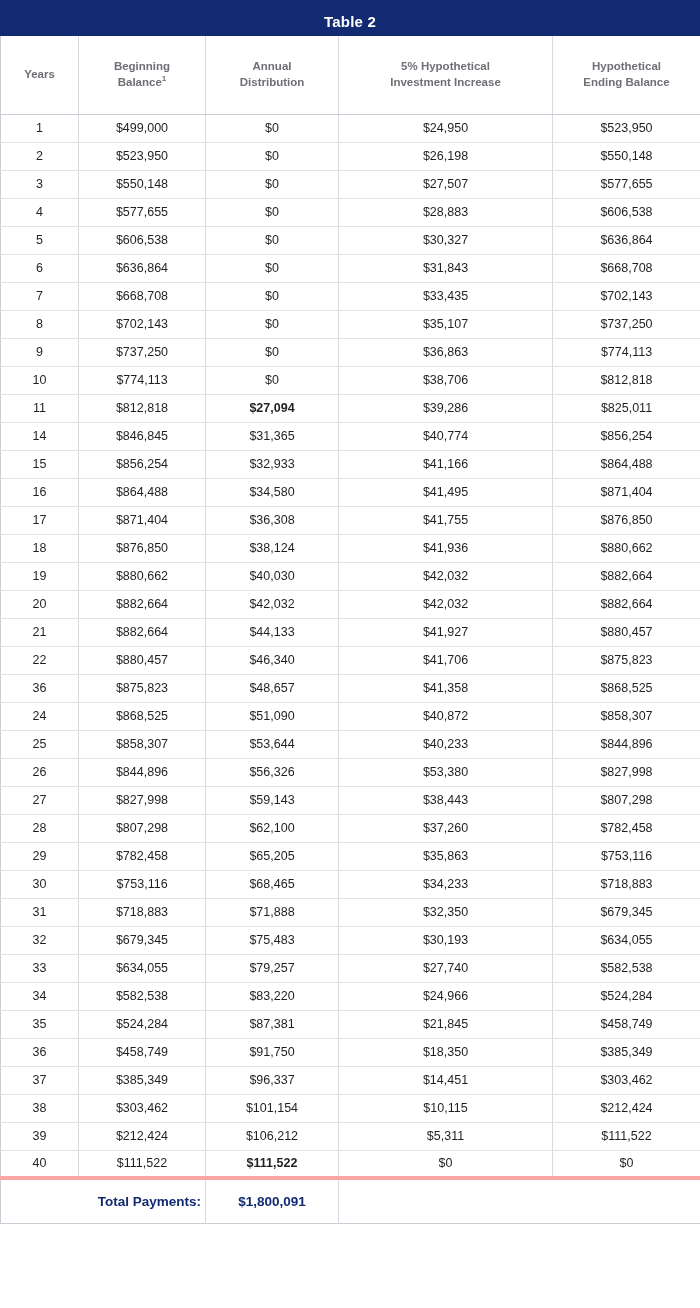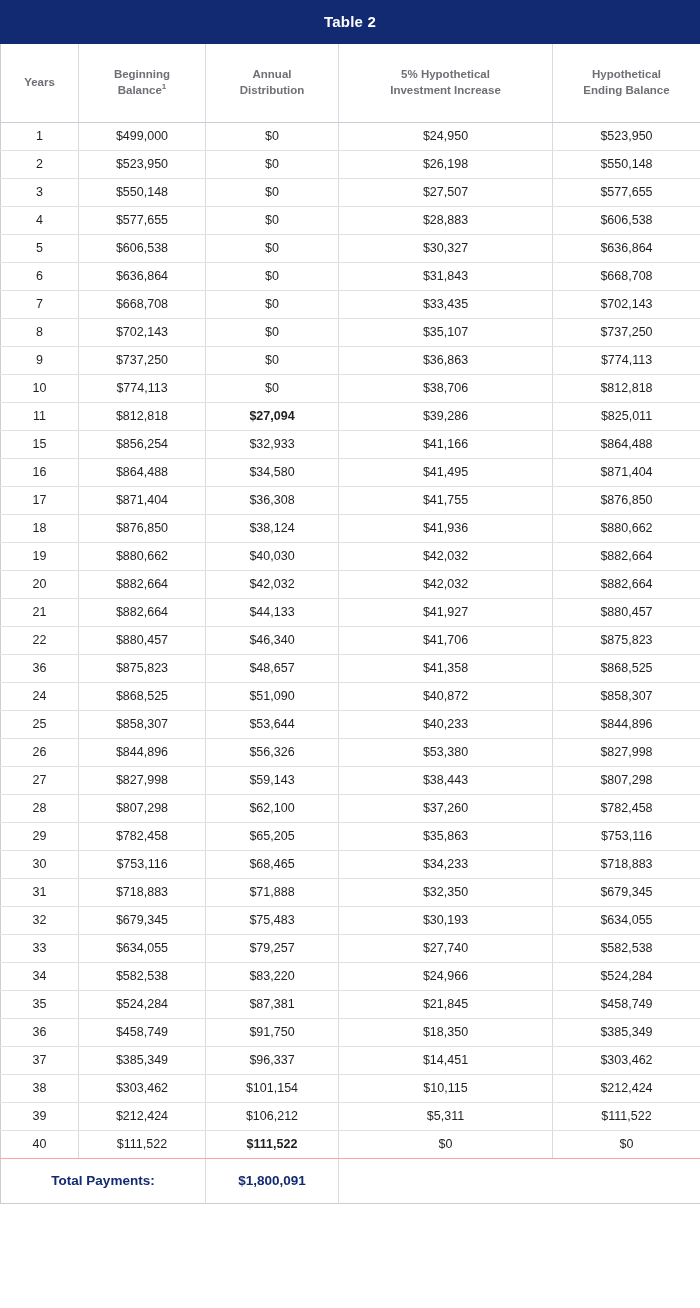--- a/index.html
+++ b/index.html
@@ -17,21 +17,21 @@
   .table-wrap {
     width: 700px;
     box-sizing: border-box;
   }
   .table-title {
     background: #122a72;
     color: #ffffff;
     font-size: 15px;
     font-weight: bold;
     text-align: center;
-    height: 44px;
+    height: 36px;
     line-height: 44px;
     letter-spacing: 0.2px;
     box-sizing: border-box;
   }
   table.dist-table {
     width: 700px;
     border-collapse: collapse;
     table-layout: fixed;
     box-sizing: border-box;
     border-left: 1px solid #c9cdd4;
@@ -80,29 +80,29 @@
   tbody td.bold { font-weight: bold; }
 
   tbody tr.total-row td {
     height: 45px;
     border-bottom: none;
     color: #122a72;
     font-weight: bold;
     font-size: 13.5px;
   }
   tbody tr.total-row td.total-label {
-    text-align: center;
+    text-align: right;
   }
   tbody tr.total-row td.total-value {
   }
   tbody tr.total-row td.total-blank {
     border-right: none;
   }
   tbody tr.pre-total td {
-    border-bottom: 1px solid #fca5a5;
+    border-bottom: 4px solid #fca5a5;
   }
 </style>
 </head>
 <body>
 
 <div class="table-wrap">
 
   <div class="table-title">Table 2</div>
 
   <table class="dist-table">
@@ -208,20 +208,27 @@
           <td>$812,818</td>
         </tr>
         <tr>
           <td>11</td>
           <td>$812,818</td>
           <td class="bold">$27,094</td>
           <td>$39,286</td>
           <td>$825,011</td>
         </tr>
         <tr>
+          <td>14</td>
+          <td>$846,845</td>
+          <td>$31,365</td>
+          <td>$40,774</td>
+          <td>$856,254</td>
+        </tr>
+        <tr>
           <td>15</td>
           <td>$856,254</td>
           <td>$32,933</td>
           <td>$41,166</td>
           <td>$864,488</td>
         </tr>
         <tr>
           <td>16</td>
           <td>$864,488</td>
           <td>$34,580</td>

